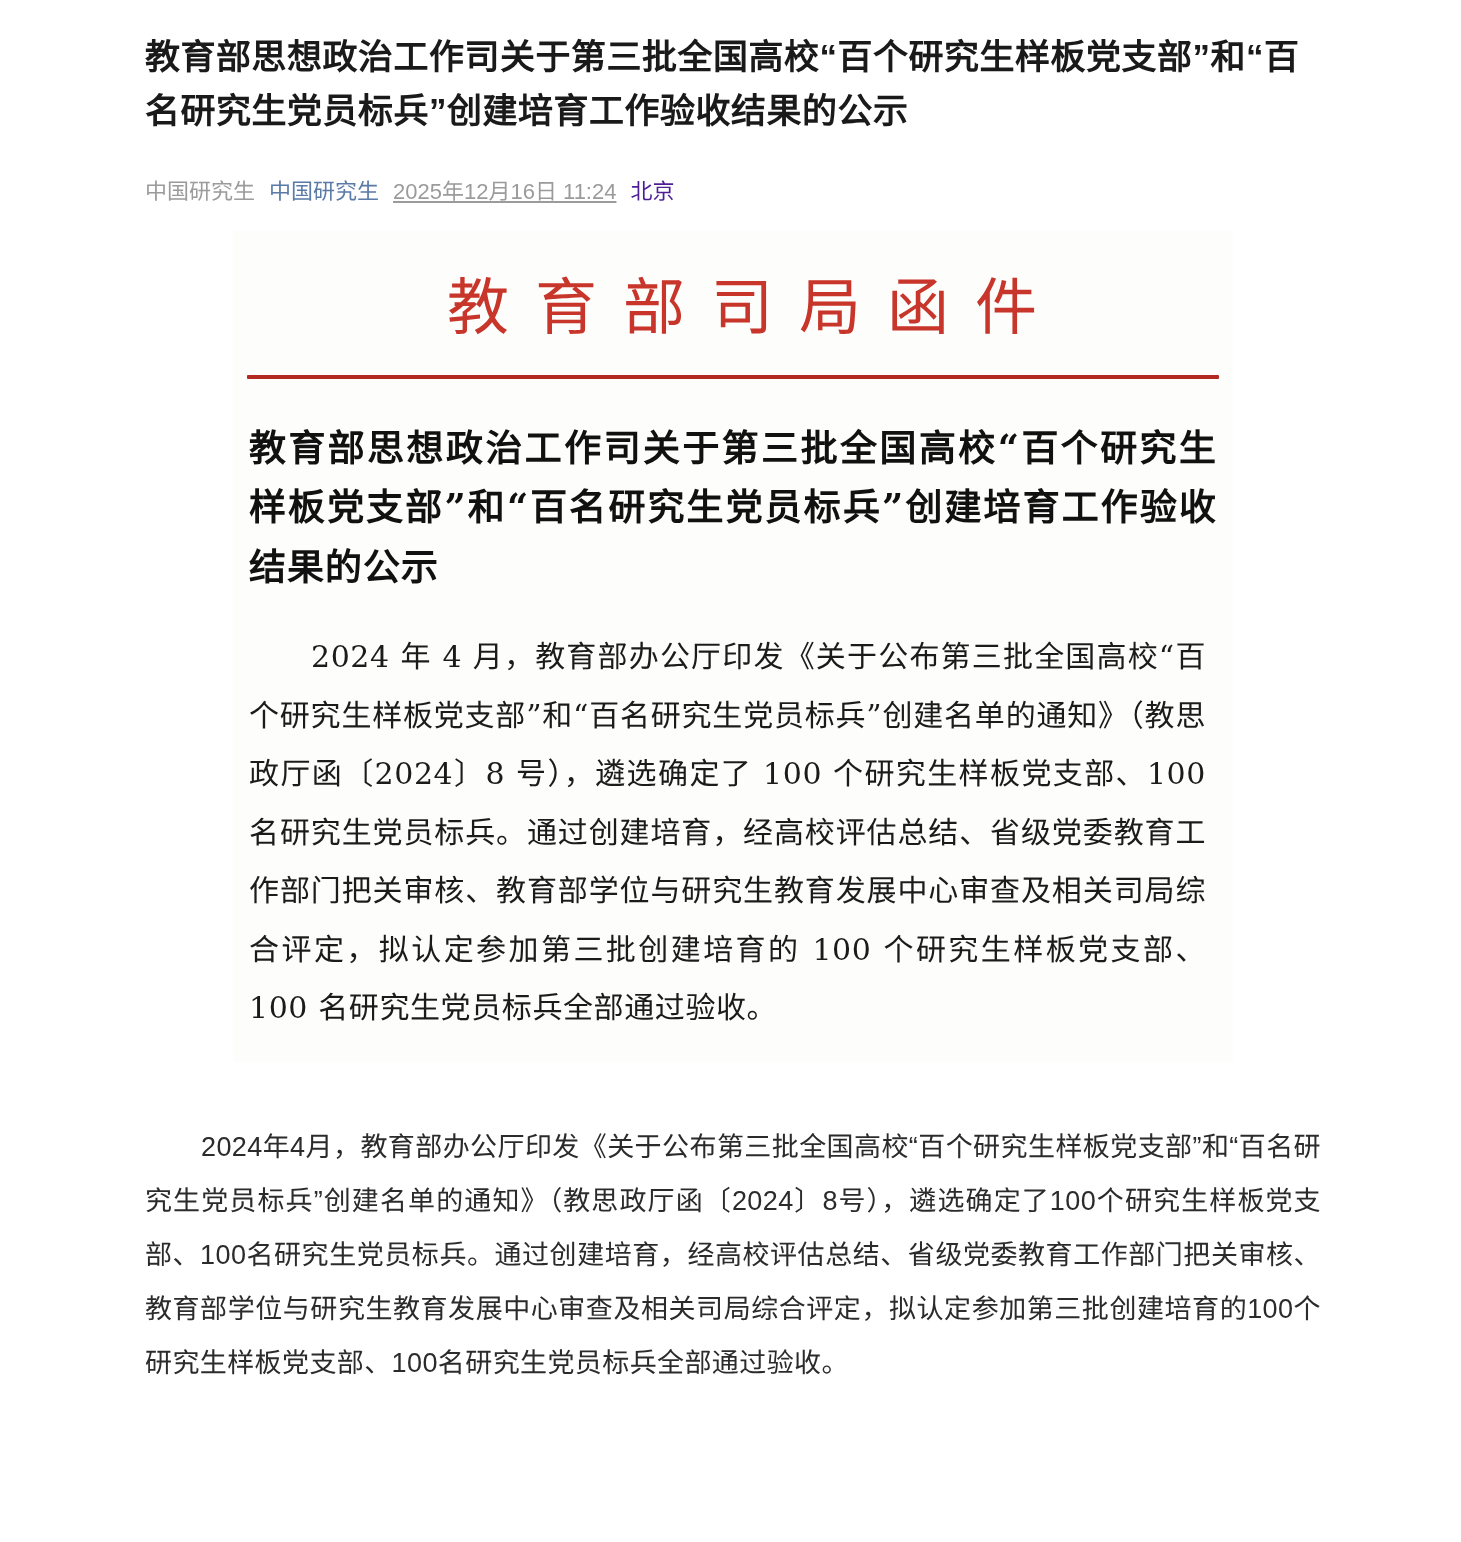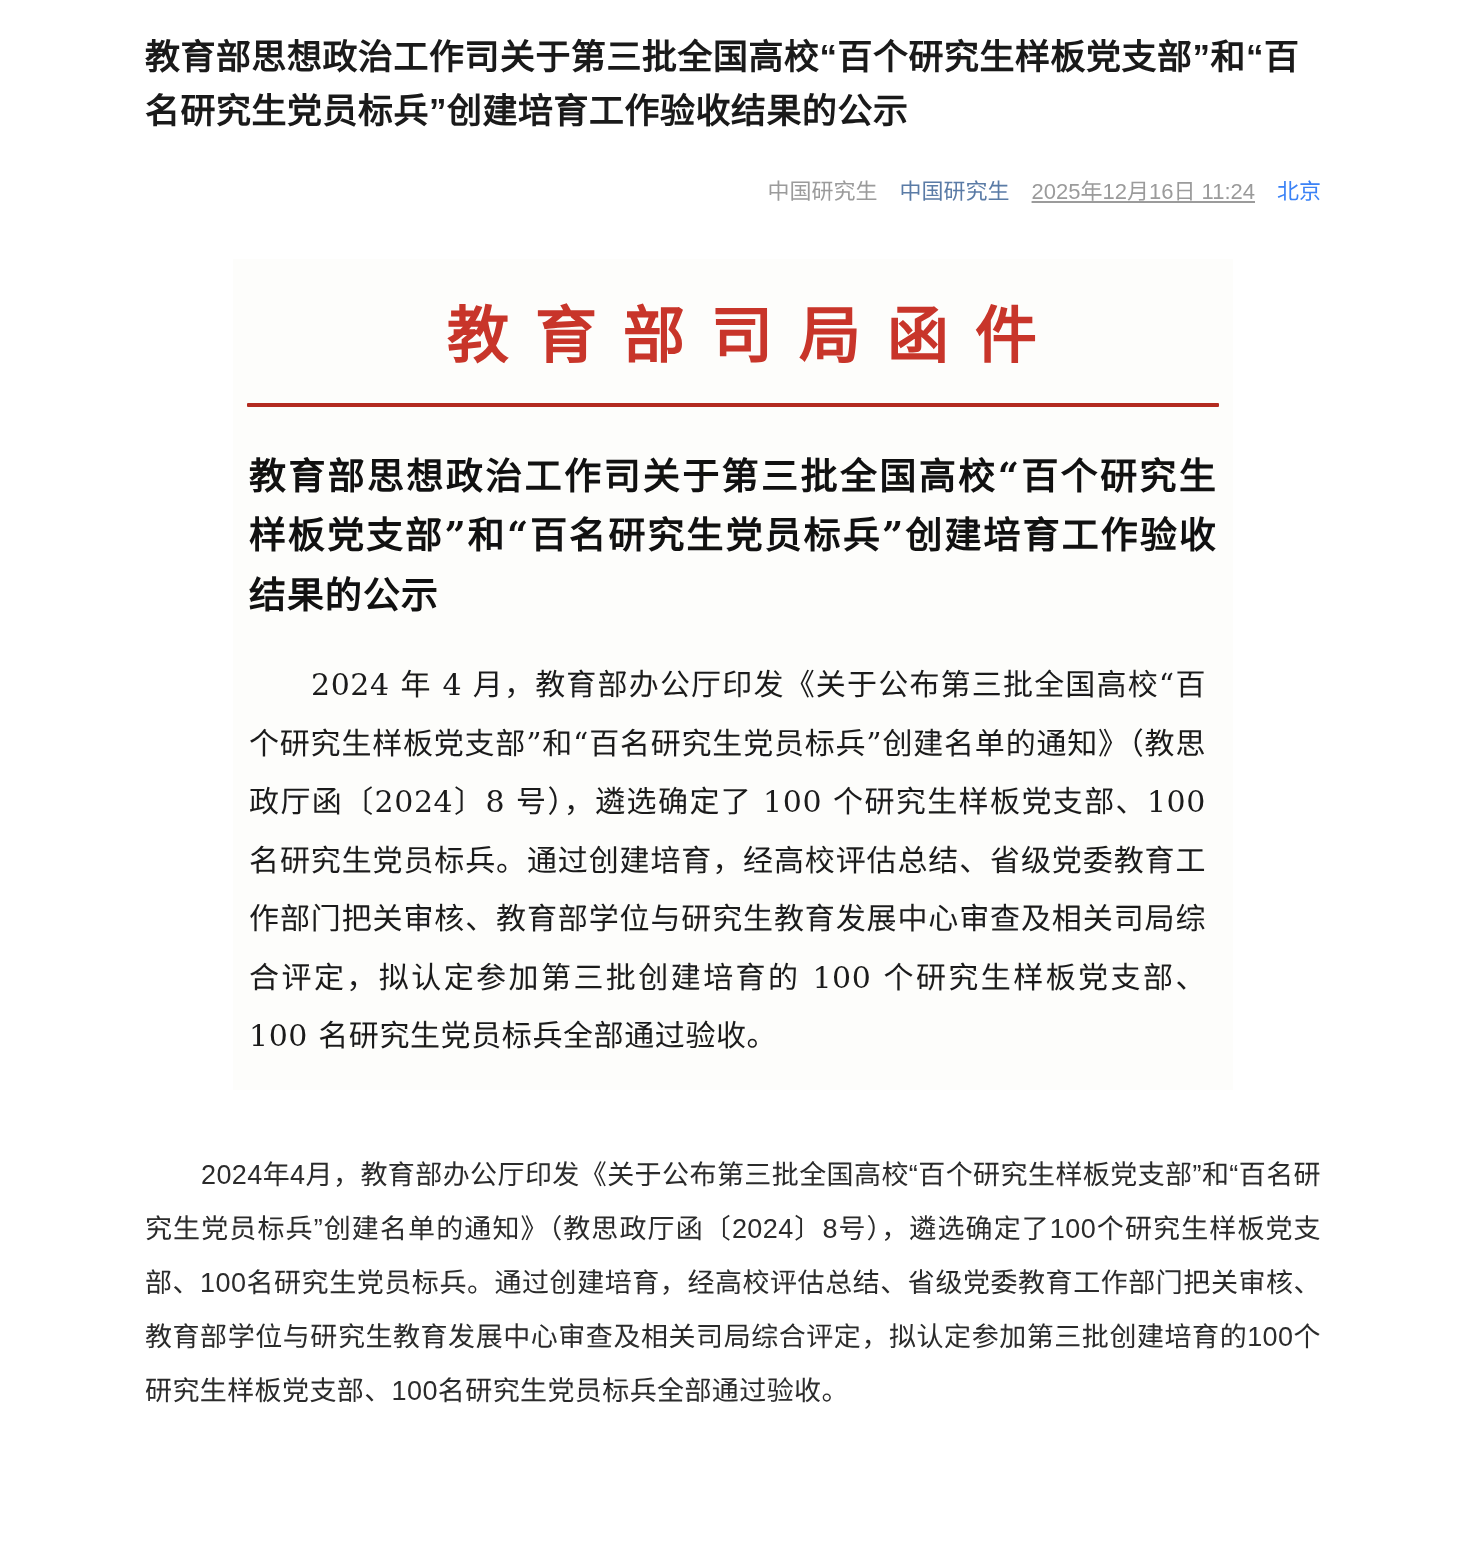--- a/index.html
+++ b/index.html
@@ -24,44 +24,43 @@
     line-height: 1.55;
     font-weight: bold;
     letter-spacing: 0.5px;
     color: #1a1a1a;
     margin: 0 0 34px 0;
     max-width: 1160px;
   }
   .meta {
     display: flex;
     align-items: center;
-    gap: 22px;
+    gap: 14px;
     font-size: 22px;
     color: #9b9b9b;
-    margin-bottom: 54px;
-    justify-content: flex-end;
+    margin-bottom: 26px;
   }
   .meta .author-gray { color: #9b9b9b; }
   .meta .account-link { color: #5a7ba6; cursor: pointer; }
   .meta .date { color: #9b9b9b; text-decoration: underline; }
-  .meta .loc { color: #3b82f6; }
+  .meta .loc { color: #4c1d95; }
 
   
   .doc-scan {
     width: 1000px;
     margin: 0 auto 58px auto;
     padding: 4px 0 10px 0;
     box-sizing: border-box;
     background: #fdfdfb;
   }
   .doc-header {
     text-align: center;
     color: #c0392b;
     font-family: "DejaVu Serif", "Liberation Serif", serif;
-    font-weight: bold;
+    font-weight: normal;
     font-size: 62px;
     letter-spacing: 26px;
     padding: 22px 0 18px 18px;
     text-indent: 26px;
     color: #c8352a;
   }
   .doc-rule {
     height: 4px;
     background: #b32b20;
     margin: 10px 14px 40px 14px;

